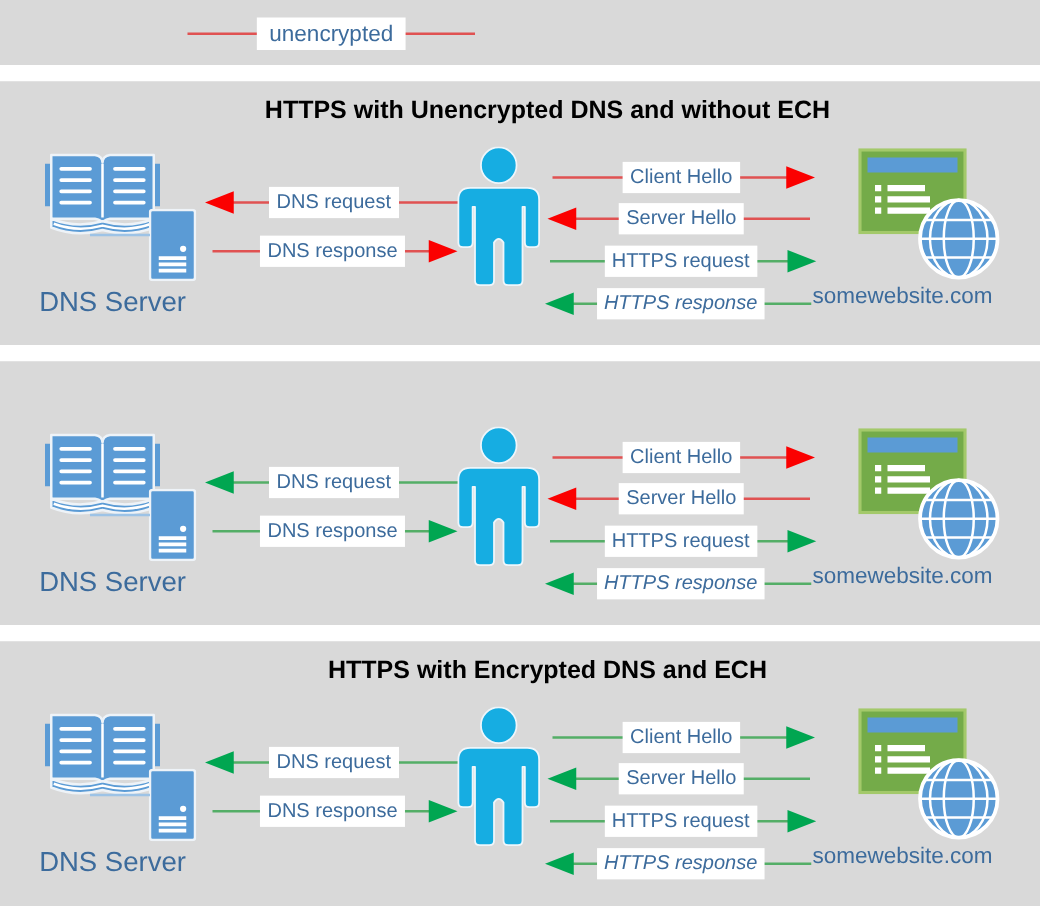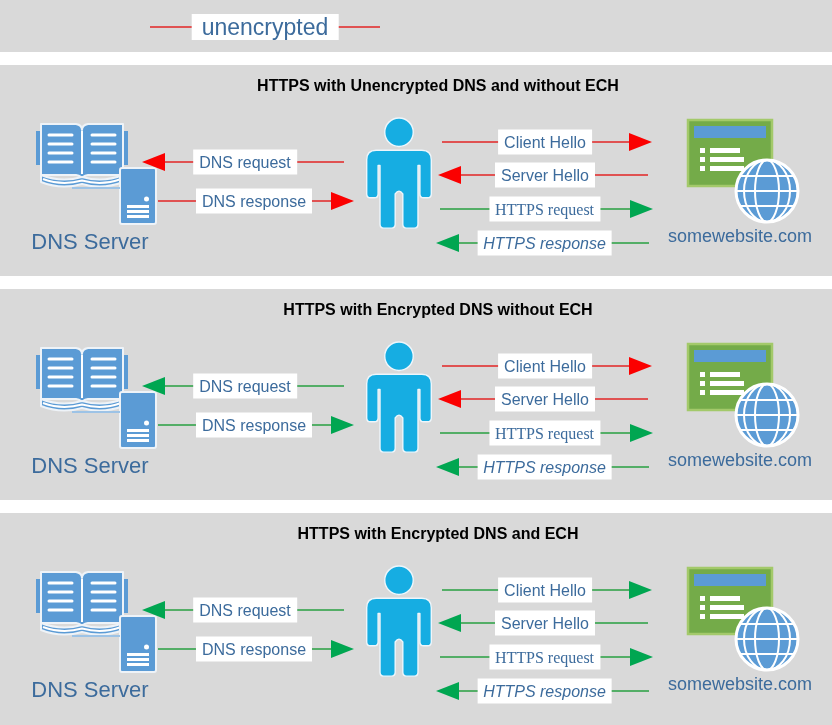--- a/index.html
+++ b/index.html
@@ -5,66 +5,66 @@
   * { margin:0; padding:0; box-sizing:border-box; }
   html,body { background:#ffffff; }
   body { font-family:"Liberation Sans", sans-serif; }
   .canvas { position:relative; width:832px; height:725px; background:#ffffff; overflow:hidden; }
 
   
   .legend { position:absolute; left:0; top:0; width:832px; height:52px; background:var(--panel_bg,#d9d9d9); }
   .legend-item { position:absolute; top:13px; height:28px; }
   .legend-item .line { position:absolute; left:0; right:0; top:13px; height:2px; }
   .legend-item .lbl { position:absolute; left:50%; top:50%; transform:translate(-50%,-50%);
-      background:#fff; color:var(--label_text,#3c6b9c); font-size:23px; line-height:26px;
+      background:#fff; color:var(--label_text,#3c6b9c); font-size:18px; line-height:26px;
       padding:0 10px; white-space:nowrap; }
   .li-0 { left:150px; width:230px; }
   .li-1 { left:462px; width:236px; }
 
   
   .panel { position:absolute; left:0; width:832px; background:var(--panel_bg,#d9d9d9); }
   .p1 { top:65px;  height:211px; }
   .p2 { top:289px; height:211px; }
   .p3 { top:513px; height:276px; }
   .title { position:absolute; top:12px; left:0; right:0; text-align:center;
-      font-size:16px; font-weight:bold; color:var(--title_text,#000);padding-left:44px; }
+      font-size:20px; font-weight:bold; color:var(--title_text,#000);padding-left:44px; }
 
   .book      { position:absolute; left:36px;  top:56px;  width:92px;  height:70px; }
   .server    { position:absolute; left:119px; top:102px; width:38px;  height:58px; }
   .connector { position:absolute; left:72px;  top:122px; width:48px;  height:2px; background:#9dc3e6; }
   .dns-label { position:absolute; left:20px;  top:164px; width:140px; text-align:center;
       font-size:22px; color:var(--label_text,#3c6b9c); }
   .person    { position:absolute; left:361px; top:52px;  width:76px;  height:114px; }
   .site      { position:absolute; left:686px; top:53px;  width:116px; height:112px; }
-  .site-label{ position:absolute; left:650px; top:161px; width:180px; text-align:center;
+  .site-label{ position:absolute; left:650px; top:161px; width:180px; text-align:left;
       font-size:18px; color:var(--label_text,#3c6b9c); }
 
   
   .arrow { position:absolute; height:26px; }
   .arrow .line { position:absolute; left:2px; right:2px; top:12px; height:2px; }
   .arrow .head { position:absolute; top:4px; width:0; height:0; border:9px solid transparent; }
   .arrow.right .head { right:-2px; border-left-width:23px; border-right-width:0; }
   .arrow.left  .head { left:-2px;  border-right-width:23px; border-left-width:0; }
   .arrow.red .line   { background:var(--red_line,#e05252); }
   .arrow.green .line { background:var(--green_line,#54ae67); }
   .arrow.red.right .head   { border-left-color:var(--red_head,#fb0000); }
   .arrow.red.left  .head   { border-right-color:var(--red_head,#fb0000); }
   .arrow.green.right .head { border-left-color:var(--green_head,#00a651); }
   .arrow.green.left  .head { border-right-color:var(--green_head,#00a651); }
   .legend-item.red .line   { background:var(--red_line,#e05252); }
   .legend-item.green .line { background:var(--green_line,#54ae67); }
   .arrow .lbl { position:absolute; left:50%; top:50%; transform:translate(-50%,-50%);
       background:#fff; color:var(--label_text,#3c6b9c); font-size:16px; line-height:25px;
       padding:0 6px; white-space:nowrap; }
 
-  .a-dnsreq    { top:84px;  left:144px; width:202px;text-align:center; }
-  .a-dnsresp   { top:123px; left:156px; width:196px; }
+  .a-dnsreq    { top:84px;  left:166px; width:202px;text-align:center; }
+  .a-dnsresp   { top:123px; left:168px; width:196px; }
   .a-client    { top:64px;  left:440px; width:210px; }
   .a-server    { top:97px;  left:440px; width:210px; }
-  .a-httpsreq  { top:131px; left:438px; width:213px;font-family:Liberation Serif, serif; }
+  .a-httpsreq  { top:131px; left:438px; width:213px; }
   .a-httpsresp { top:165px; left:438px; width:213px;font-style:italic; }
 
   .defs-hidden { position:absolute; width:0; height:0; overflow:hidden; }
 </style>
 </head>
 <body>
 
 <svg class="defs-hidden" aria-hidden="true">
   <defs>
     <symbol id="icon-book" viewBox="0 0 92 70">
@@ -172,21 +172,20 @@
       <div class="lbl">HTTPS response</div>
     </div>
 
     <svg class="site">
         <use href="#icon-site"></use>
       </svg>
     <div class="site-label">somewebsite.com</div>
   </section>
 
   <section class="panel p2">
-    <h2 class="title">HTTPS with Encrypted DNS without ECH</h2>
     <svg class="book">
         <use href="#icon-book"></use>
       </svg>
     <svg class="server">
         <use href="#icon-server"></use>
       </svg>
     <div class="connector"></div>
     <div class="dns-label">DNS Server</div>
     <svg class="person">
         <use href="#icon-person"></use>

